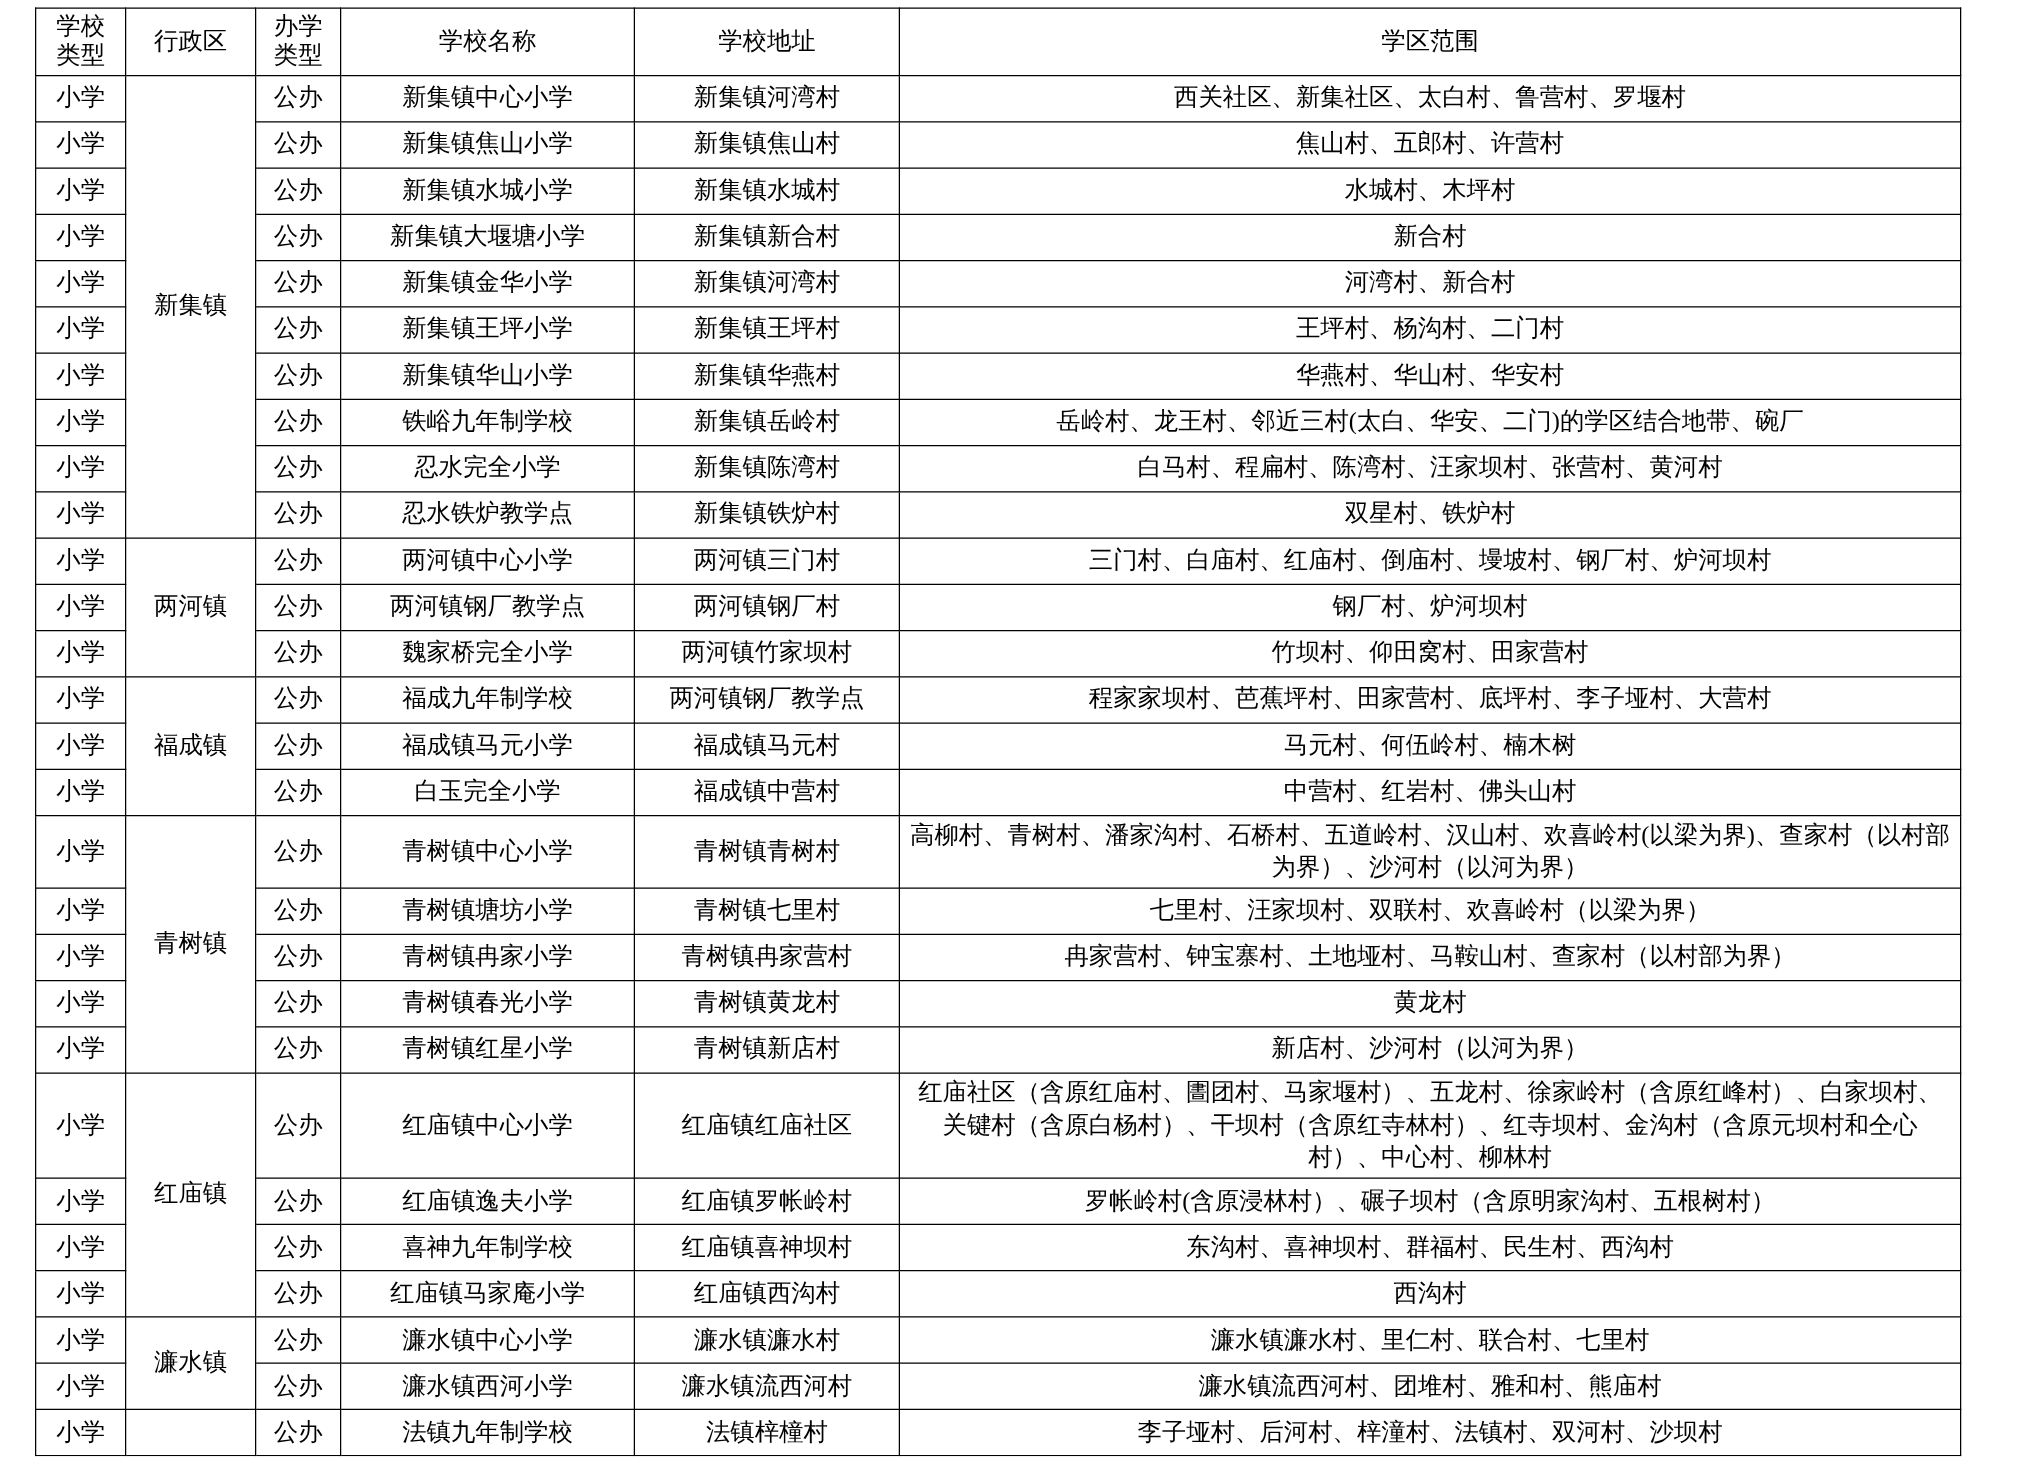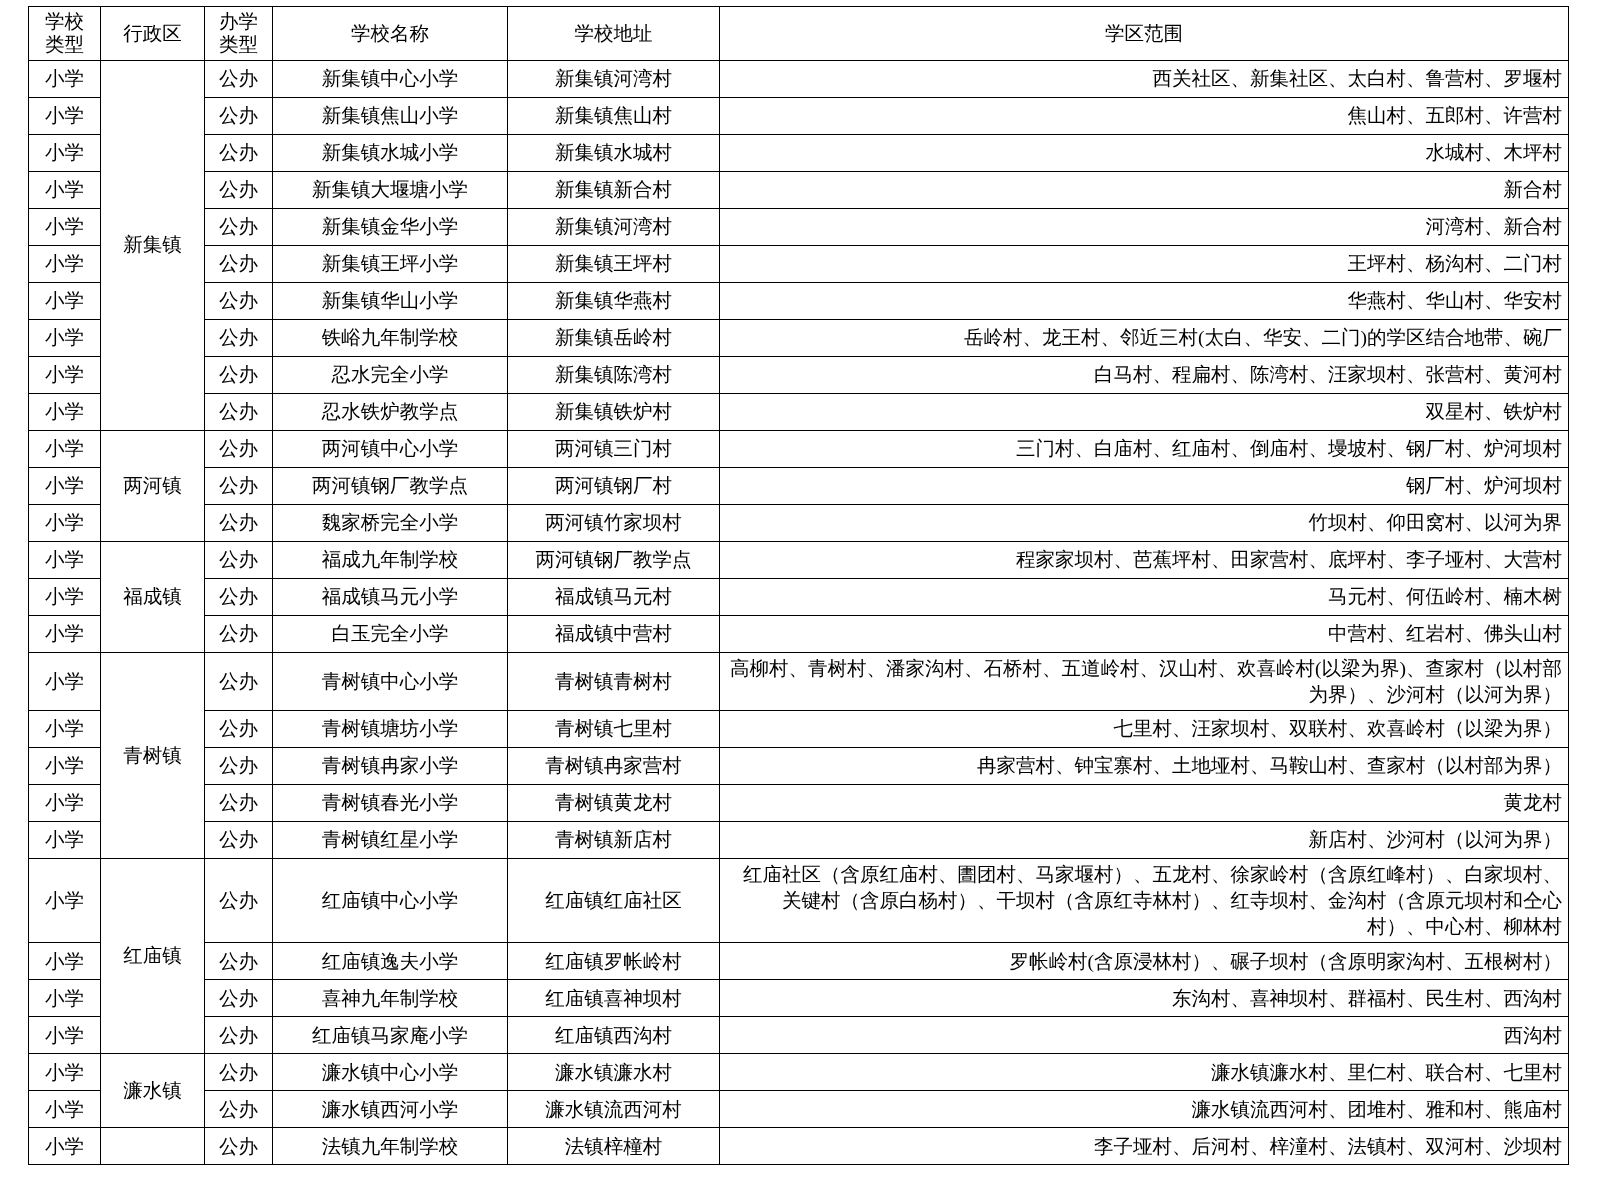--- a/index.html
+++ b/index.html
@@ -42,21 +42,21 @@
   col.c-name   { width: 235px; }
   col.c-addr   { width: 212px; }
   col.c-range  { width: 849px; }
 
   .ctr { text-align: center; }
   .hdr-stack {
     display: block;
     line-height: 1.2;
   }
   td.range-cell {
-    text-align: right;
+    text-align: center;
     padding-left: 8px;
     padding-right: 8px;
   }
   tr.r-normal td { height: 30px; }
 </style>
 </head>
 <body>
 
 <div class="sheet">
   <table class="school-table">
@@ -169,21 +169,21 @@
           <td class="ctr">公办</td>
           <td class="ctr">两河镇钢厂教学点</td>
           <td class="ctr">两河镇钢厂村</td>
           <td class="range-cell">钢厂村、炉河坝村</td>
         </tr>
         <tr class="r-normal">
           <td class="ctr">小学</td>
           <td class="ctr">公办</td>
           <td class="ctr">魏家桥完全小学</td>
           <td class="ctr">两河镇竹家坝村</td>
-          <td class="range-cell">竹坝村、仰田窝村、以河为界</td>
+          <td class="range-cell">竹坝村、仰田窝村、田家营村</td>
         </tr>
         <tr class="r-normal">
           <td class="ctr">小学</td>
           <td class="ctr" rowspan="3">福成镇</td>
           <td class="ctr">公办</td>
           <td class="ctr">福成九年制学校</td>
           <td class="ctr">两河镇钢厂教学点</td>
           <td class="range-cell">程家家坝村、芭蕉坪村、田家营村、底坪村、李子垭村、大营村</td>
         </tr>
         <tr class="r-normal">

